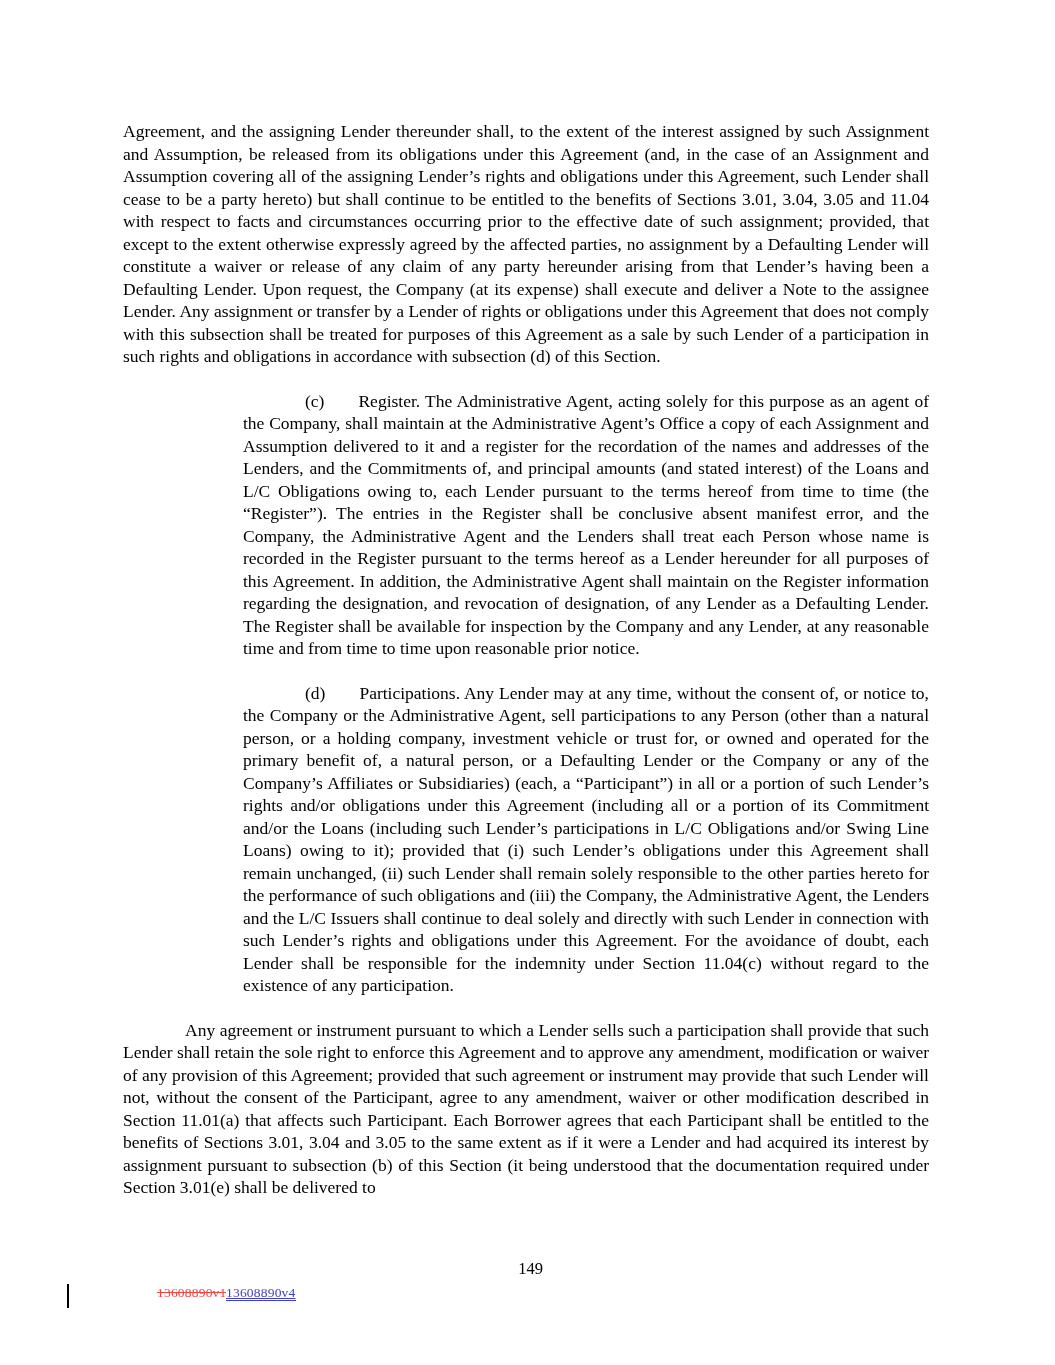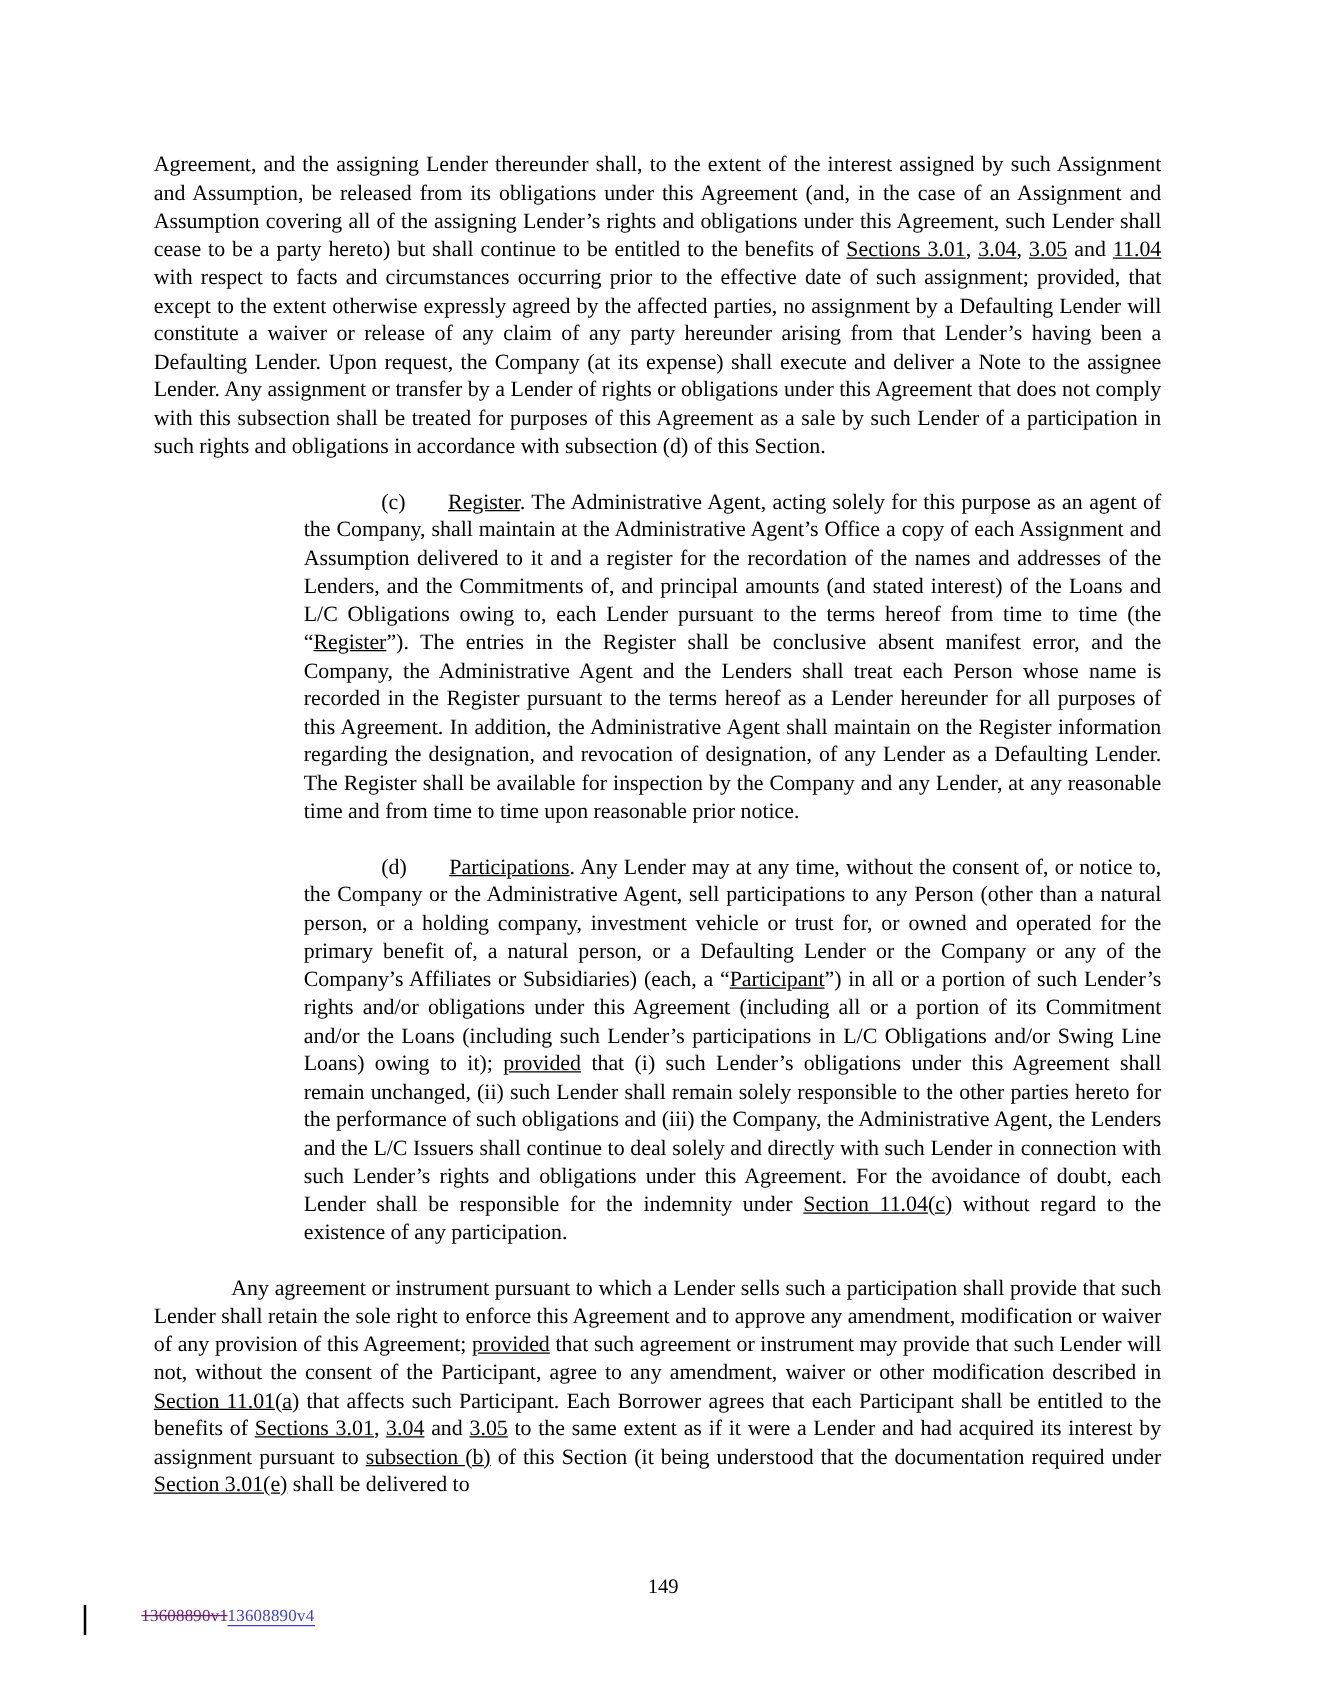--- a/index.html
+++ b/index.html
@@ -27,21 +27,21 @@
   }
   .doc-body p {
     margin: 0 0 22px 0;
   }
   p.flush { text-indent: 0; }
   p.firstline { text-indent: 62px; }
   p.indented {
     margin-left: 120px;
     text-indent: 62px;
   }
-  .u { text-decoration: underline; }
+  .u { }
   .tab { display: inline-block; width: 34px; }
   .page-number {
     position: absolute;
     top: 1258px;
     left: 3px;
     width: 1055px;
     text-align: center;
     font-size: 16.5px;
     line-height: 22px;
   }
@@ -55,35 +55,35 @@
   }
   .footer-redline {
     position: absolute;
     left: 113px;
     top: 1284px;
     font-size: 13.5px;
     line-height: 18px;
     letter-spacing: 0.2px;
   }
   .deleted-id { text-decoration: line-through; }
-  .inserted-id { border-bottom: 1px solid; padding-bottom: 0px; }
+  .inserted-id { text-decoration: underline; border-bottom: 1px solid; padding-bottom: 0px; }
 </style>
 </head>
 <body>
 
 <div class="page">
 
   <div class="doc-body">
       <p class="flush"><span>Agreement, and the assigning Lender thereunder shall, to the extent of the interest assigned by such Assignment and Assumption, be released from its obligations under this Agreement (and, in the case of an Assignment and Assumption covering all of the assigning Lender’s rights and obligations under this Agreement, such Lender shall cease to be a party hereto) but shall continue to be entitled to the benefits of </span><span class="u">Sections 3.01</span><span>, </span><span class="u">3.04</span><span>, </span><span class="u">3.05</span><span> and </span><span class="u">11.04</span><span> with respect to facts and circumstances occurring prior to the effective date of such assignment; provided, that except to the extent otherwise expressly agreed by the affected parties, no assignment by a Defaulting Lender will constitute a waiver or release of any claim of any party hereunder arising from that Lender’s having been a Defaulting Lender.  Upon request, the Company (at its expense) shall execute and deliver a Note to the assignee Lender.  Any assignment or transfer by a Lender of rights or obligations under this Agreement that does not comply with this subsection shall be treated for purposes of this Agreement as a sale by such Lender of a participation in such rights and obligations in accordance with subsection (d) of this Section.</span></p>
       <p class="indented"><span>(c)</span><span class="tab"></span><span class="u">Register</span><span>.  The Administrative Agent, acting solely for this purpose as an agent of the Company, shall maintain at the Administrative Agent’s Office a copy of each Assignment and Assumption delivered to it and a register for the recordation of the names and addresses of the Lenders, and the Commitments of, and principal amounts (and stated interest) of the Loans and L/C Obligations owing to, each Lender pursuant to the terms hereof from time to time (the “</span><span class="u">Register</span><span>”).  The entries in the Register shall be conclusive absent manifest error, and the Company, the Administrative Agent and the Lenders shall treat each Person whose name is recorded in the Register pursuant to the terms hereof as a Lender hereunder for all purposes of this Agreement.  In addition, the Administrative Agent shall maintain on the Register information regarding the designation, and revocation of designation, of any Lender as a Defaulting Lender.  The Register shall be available for inspection by the Company and any Lender, at any reasonable time and from time to time upon reasonable prior notice.</span></p>
       <p class="indented"><span>(d)</span><span class="tab"></span><span class="u">Participations</span><span>.  Any Lender may at any time, without the consent of, or notice to, the Company or the Administrative Agent, sell participations to any Person (other than a natural person, or a holding company, investment vehicle or trust for, or owned and operated for the primary benefit of, a natural person, or a Defaulting Lender or the Company or any of the Company’s Affiliates or Subsidiaries) (each, a “</span><span class="u">Participant</span><span>”) in all or a portion of such Lender’s rights and/or obligations under this Agreement (including all or a portion of its Commitment and/or the Loans (including such Lender’s participations in L/C Obligations and/or Swing Line Loans) owing to it); </span><span class="u">provided</span><span> that (i) such Lender’s obligations under this Agreement shall remain unchanged, (ii) such Lender shall remain solely responsible to the other parties hereto for the performance of such obligations and (iii) the Company, the Administrative Agent, the Lenders and the L/C Issuers shall continue to deal solely and directly with such Lender in connection with such Lender’s rights and obligations under this Agreement. For the avoidance of doubt, each Lender shall be responsible for the indemnity under </span><span class="u">Section 11.04(c)</span><span> without regard to the existence of any participation.</span></p>
       <p class="firstline"><span>Any agreement or instrument pursuant to which a Lender sells such a participation shall provide that such Lender shall retain the sole right to enforce this Agreement and to approve any amendment, modification or waiver of any provision of this Agreement; </span><span class="u">provided</span><span> that such agreement or instrument may provide that such Lender will not, without the consent of the Participant, agree to any amendment, waiver or other modification described in </span><span class="u">Section 11.01(a)</span><span> that affects such Participant.  Each Borrower agrees that each Participant shall be entitled to the benefits of </span><span class="u">Sections 3.01</span><span>, </span><span class="u">3.04</span><span> and </span><span class="u">3.05</span><span> to the same extent as if it were a Lender and had acquired its interest by assignment pursuant to </span><span class="u">subsection (b)</span><span> of this Section (it being understood that the documentation required under </span><span class="u">Section 3.01(e)</span><span> shall be delivered to</span></p>
     </div>
 
   <div class="page-number">149</div>
 
   <div class="change-bar"></div>
 
   <div class="footer-redline">
-    <span class="deleted-id" style="color: #701a75;">13608890v1</span><span class="inserted-id" style="color: rgb(64, 64, 204);">13608890v4</span>
+    <span class="deleted-id" style="color: #ef4444; margin-left: 44px;">13608890v1</span><span class="inserted-id" style="color: rgb(64, 64, 204);">13608890v4</span>
   </div>
 
 </div>
 
 </body></html>

